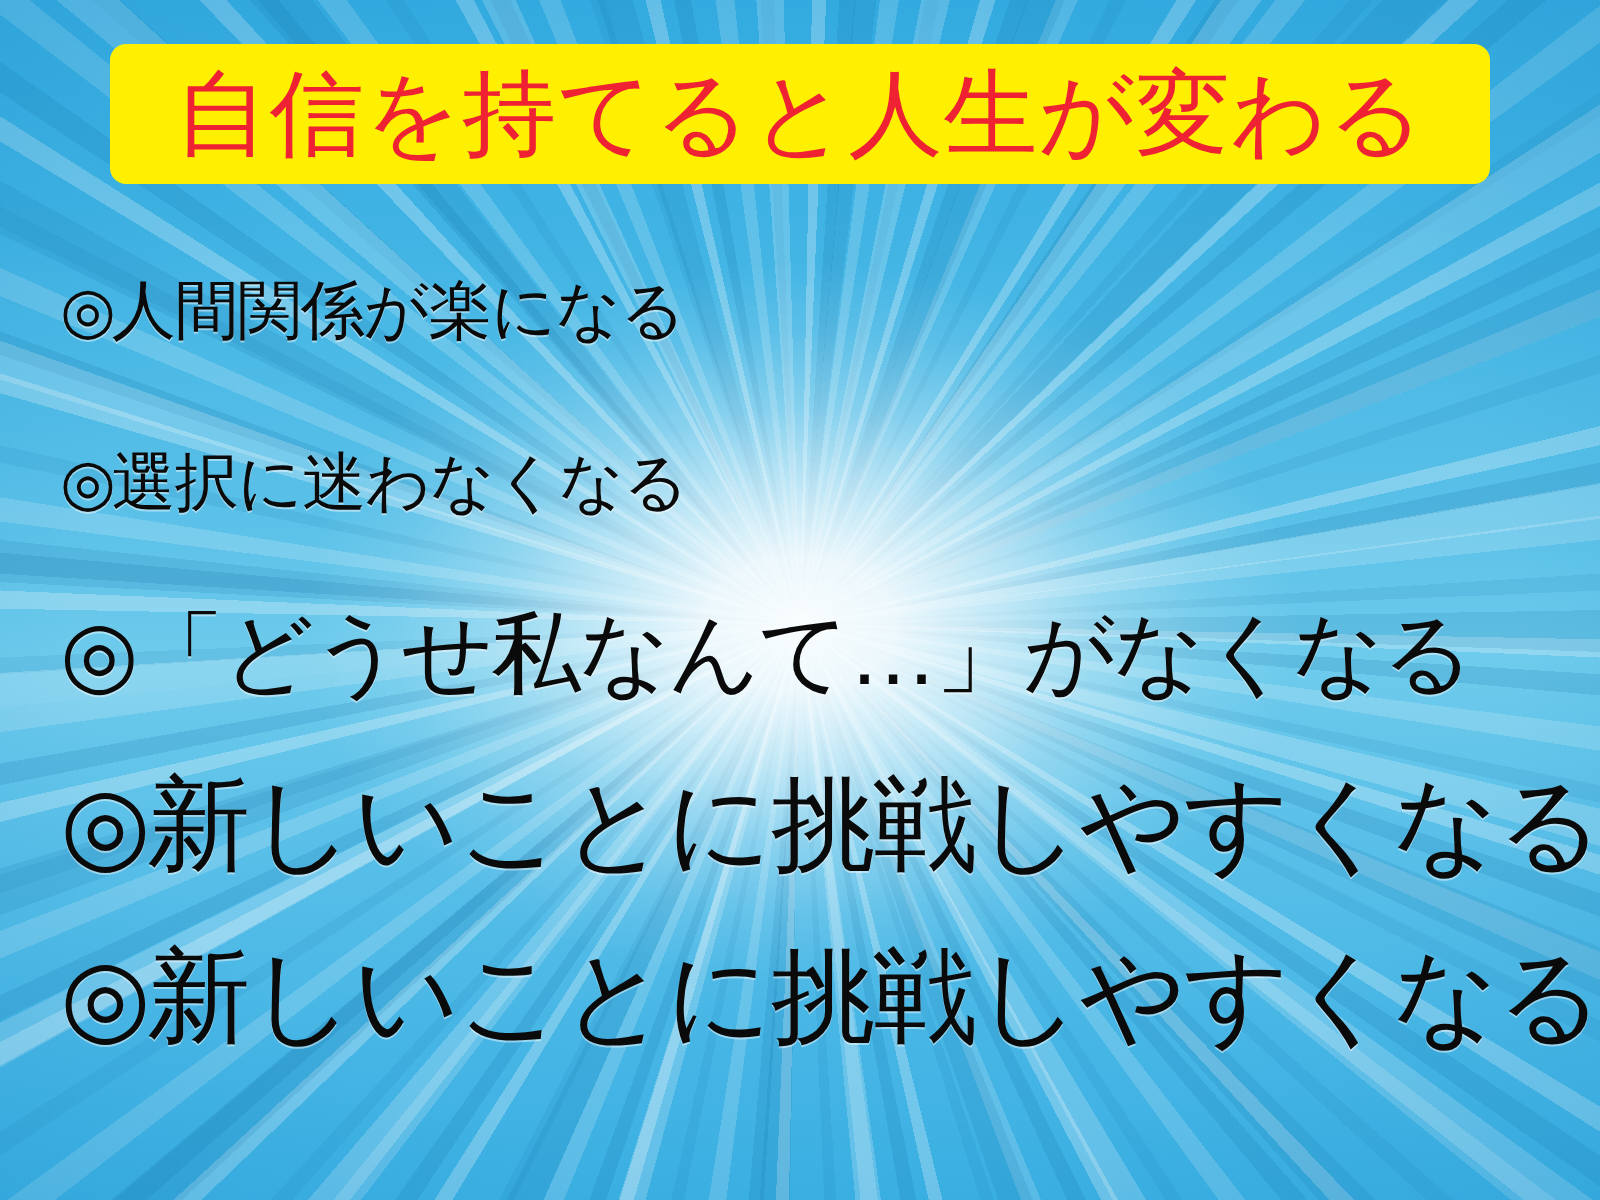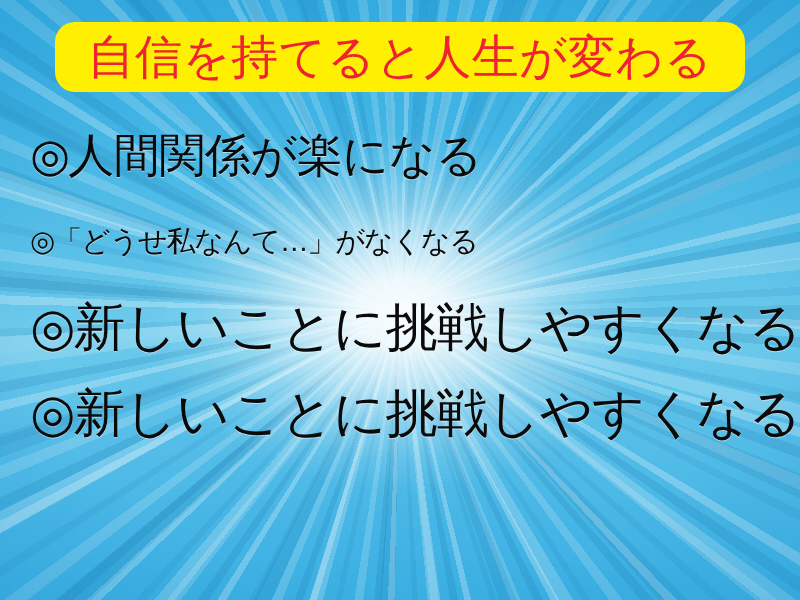--- a/index.html
+++ b/index.html
@@ -91,21 +91,21 @@
   }
 
   
   .title-banner {
     position: absolute;
     left: 55px;
     top: 22px;
     width: 690px;
     height: 70px;
     background: #ffef00;
-    border-radius: 20px;
+    border-radius: 8px;
     display: flex;
     align-items: center;
     justify-content: center;
     box-sizing: border-box;
   }
   .title-text {
     color: #ee2233;
     font-size: 47px;
     line-height: 1;
     letter-spacing: 0.5px;
@@ -116,33 +116,33 @@
 
   
   .body-list {
     position: absolute;
     left: 30px;
     top: 112px;
     width: 756px;
   }
   .body-line {
     color: #0a0a0a;
-    font-size: 46px;
+    font-size: 32px;
     line-height: 86px;
     height: 86px;
     white-space: nowrap;
     letter-spacing: -0.5px;
     text-shadow: 0 1px 0 rgba(255,255,255,0.45);
   }
   .body-line .mark {
     letter-spacing: -2px;
   }
   
   .body-line.wide  { font-size: 52px; letter-spacing: -1px; }
-  .body-line.wider { font-size: 29px; letter-spacing: -1.2px; }
+  .body-line.wider { font-size: 45px; letter-spacing: -1.2px; }
 </style>
 </head>
 <body>
 
 <div id="slide">
 
   <div class="bg-layer bg-base"></div>
   <div class="bg-layer bg-rays"></div>
   <div class="bg-layer bg-rays2"></div>
   <div class="bg-layer bg-core"></div>
@@ -151,20 +151,23 @@
   <div class="title-banner">
     <span class="title-text">自信を持てると人生が変わる</span>
   </div>
 
   <div class="body-list">
 
     <div class="body-line">
       <span class="mark">◎</span><span>人間関係が楽になる</span>
     </div>
 
+    <div class="body-line">
+      <span class="mark">◎</span><span>選択に迷わなくなる</span>
+    </div>
 
     <div class="body-line wider">
       <span class="mark">◎</span><span>「どうせ私なんて…」がなくなる</span>
     </div>
 
     <div class="body-line wide">
       <span class="mark">◎</span><span>新しいことに挑戦しやすくなる</span>
     </div>
 
     <div class="body-line wide">

